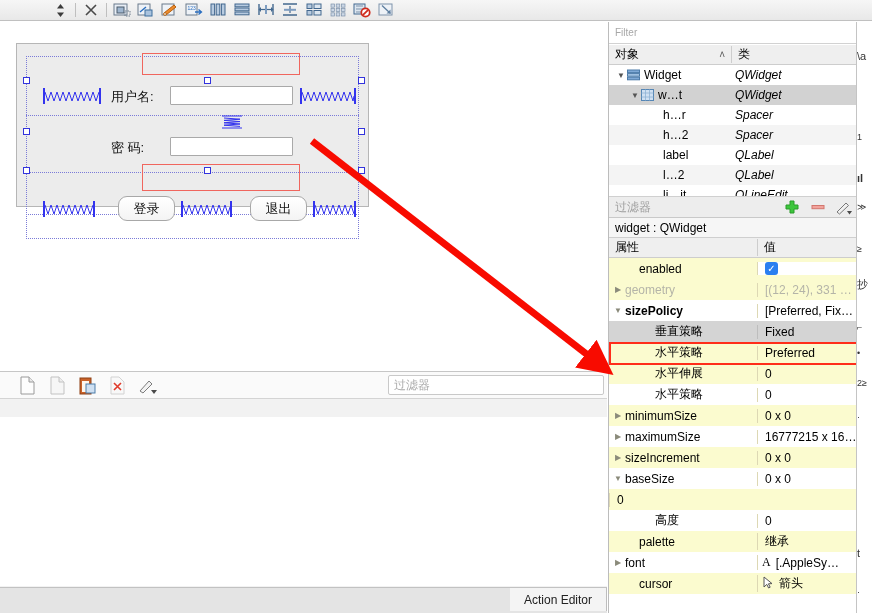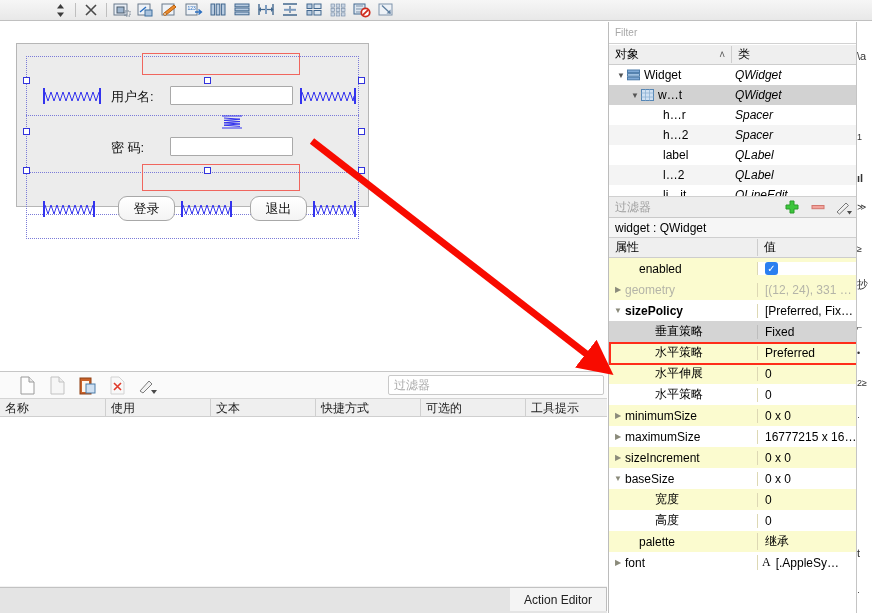--- a/index.html
+++ b/index.html
@@ -421,28 +421,20 @@
       <div class="ae-btn">
         <svg width="20" height="19" viewBox="0 0 20 19">
           <path d="M3 15 L12 5 L15 8 L6 17 Z" fill="#f2f2f2" stroke="#7c7c7c"></path>
           <path d="M12 5 L15 8" stroke="#7c7c7c"></path>
           <polygon points="14,14 20,14 17,18" fill="#4a4a4a"></polygon>
         </svg>
       </div>
       <div class="ae-filter">过滤器</div>
     </div>
 
-    <div class="ae-header">
-      <div class="ae-col" style="width:106px;">名称</div>
-      <div class="ae-col" style="width:105px;">使用</div>
-      <div class="ae-col" style="width:105px;">文本</div>
-      <div class="ae-col" style="width:105px;">快捷方式</div>
-      <div class="ae-col" style="width:105px;">可选的</div>
-      <div class="ae-col" style="width:81px; border-right:none;">工具提示</div>
-    </div>
 
     <div class="ae-body"></div>
 
     <div class="ae-tabs">
       <div class="ae-tab active">Action Editor</div>
     </div>
   </div>
 
   <div class="right-dock">
 
@@ -656,23 +648,20 @@
         <div class="p-name p-ind0">
             <span class="p-twist">▼</span>
             <span>baseSize</span>
           </div>
         <div class="p-val">
             <span>0 x 0</span>
           </div>
       </div>
 
       <div class="prow yellow">
-        <div class="p-name p-ind2">
-            <span>宽度</span>
-          </div>
         <div class="p-val">
             <span>0</span>
           </div>
       </div>
 
       <div class="prow white">
         <div class="p-name p-ind2">
             <span>高度</span>
           </div>
         <div class="p-val">
@@ -694,20 +683,34 @@
         <div class="p-name p-ind0">
             <span class="p-twist">▶</span>
             <span>font</span>
           </div>
         <div class="p-val" style="padding-left:4px;">
           <span style="font-family:'Liberation Serif',serif;">A</span>
           <span>[.AppleSy…</span>
         </div>
       </div>
 
+      <div class="prow yellow">
+        <div class="p-name p-ind1">
+            <span class="p-twist"></span>
+            <span>cursor</span>
+          </div>
+        <div class="p-val" style="padding-left:5px;">
+          <span>
+            <svg width="11" height="13" viewBox="0 0 11 13">
+                <path d="M1 1 L1 11 L3.8 8.4 L5.6 12 L7.2 11.2 L5.4 7.8 L9 7.6 Z" fill="#fff" stroke="#555" stroke-width="1"></path>
+              </svg>
+          </span>
+          <span>箭头</span>
+        </div>
+      </div>
     </div>
 
     <div class="red-hl-row" style="left:0px; top:320px; width:257px; height:23px;"></div>
   </div>
 
   <div class="far-sliver">
     <div style="position:absolute;left:0;top:28px;">\a</div>
     <div style="position:absolute;left:0;top:110px;font-size:9px;">1</div>
     <div style="position:absolute;left:0;top:150px;font-weight:bold;">ıl</div>
     <div style="position:absolute;left:0;top:180px;font-size:9px;">≫</div>

